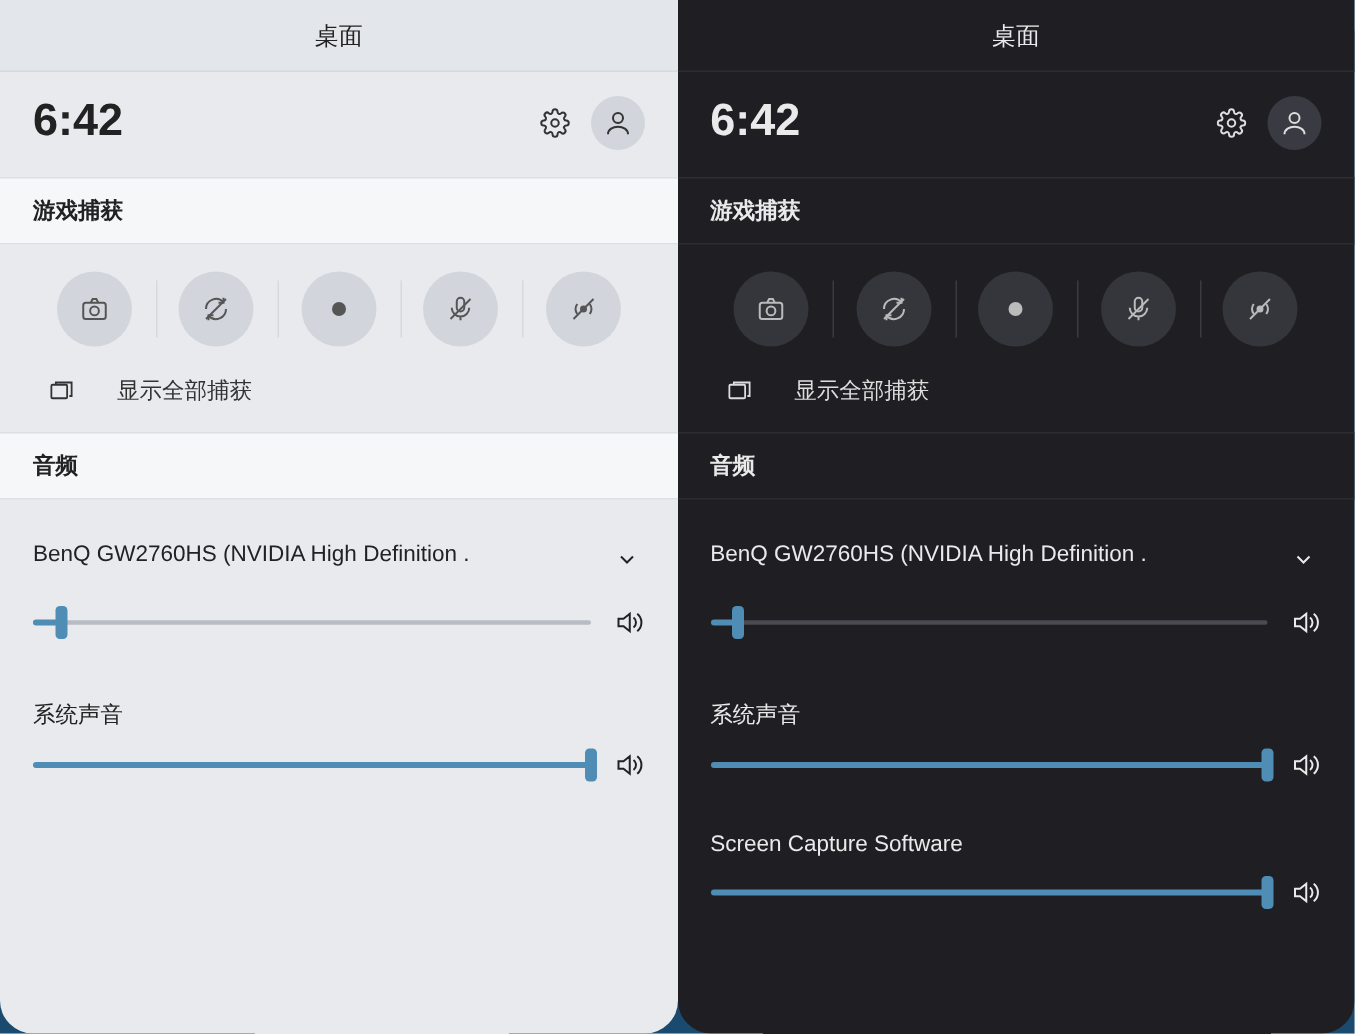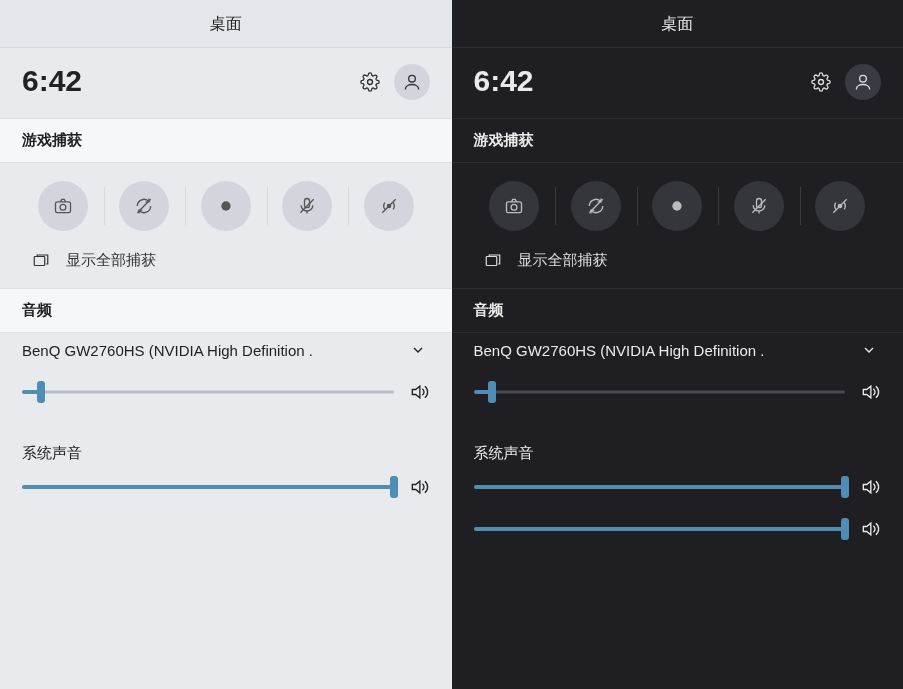--- a/index.html
+++ b/index.html
@@ -8,20 +8,21 @@
     height: 689px;
     background: #1a4a6e;
     display: flex;
     overflow: hidden;
   }
   .panel {
     width: 50%;
     height: 100%;
     display: flex;
     flex-direction: column;
+    border-radius: 22px;
   }
   .light { background: #e8eaed; color: #222; }
   .dark  { background: #1f1f23; color: #eaeaea; }
 
   .titlebar {
     text-align: center;
     font-size: 16px;
     padding: 14px 0 12px 0;
     font-weight: 500;
   }
@@ -82,33 +83,32 @@
     border-radius: 50%;
     display: flex; align-items: center; justify-content: center;
     cursor: pointer;
   }
   .light .cap-btn { background: #d2d6dc; color: #555; }
   .dark  .cap-btn { background: #35353c; color: #bbb; }
 
   .show-all {
     display: flex;
     align-items: center;
-    gap: 16px;
+    gap: 28px;
     padding: 10px 22px 18px 32px;
     font-size: 15px;
     cursor: pointer;
   }
   .light .show-all { color: #333; }
   .dark  .show-all { color: #ddd; }
 
   .audio-section { padding: 0 22px; }
   .device-row {
     display: flex;
-    align-items: center;
-    padding: 5px 0 6px 0;
+    padding: 28px 0 6px 0;
   }
   .device-name {
     flex: 1;
     font-size: 15px;
     white-space: nowrap;
     overflow: hidden;
   }
   .chevron {
     width: 24px; height: 24px;
     display:flex; align-items:center; justify-content:center;
@@ -434,20 +434,21 @@
       <div class="vol-icon">
         <span>
             <svg width="20" height="20" viewBox="0 0 24 24" fill="none" stroke="currentColor" stroke-width="1.6">
               <polygon points="4 9 8 9 13 5 13 19 8 15 4 15" fill="none"></polygon>
               <path d="M16 8a5 5 0 0 1 0 8M19 5a9 9 0 0 1 0 14"></path>
             </svg>
           </span>
       </div>
     </div>
 
+    <div class="sub-label extra">Screen Capture Software</div>
     <div class="slider-row">
       <div class="slider">
         <div class="track"></div>
           <div class="fill" style="width:100%"></div>
           <div class="thumb" style="left:100%"></div>
       </div>
       <div class="vol-icon">
         <span>
             <svg width="20" height="20" viewBox="0 0 24 24" fill="none" stroke="currentColor" stroke-width="1.6">
               <polygon points="4 9 8 9 13 5 13 19 8 15 4 15" fill="none"></polygon>

